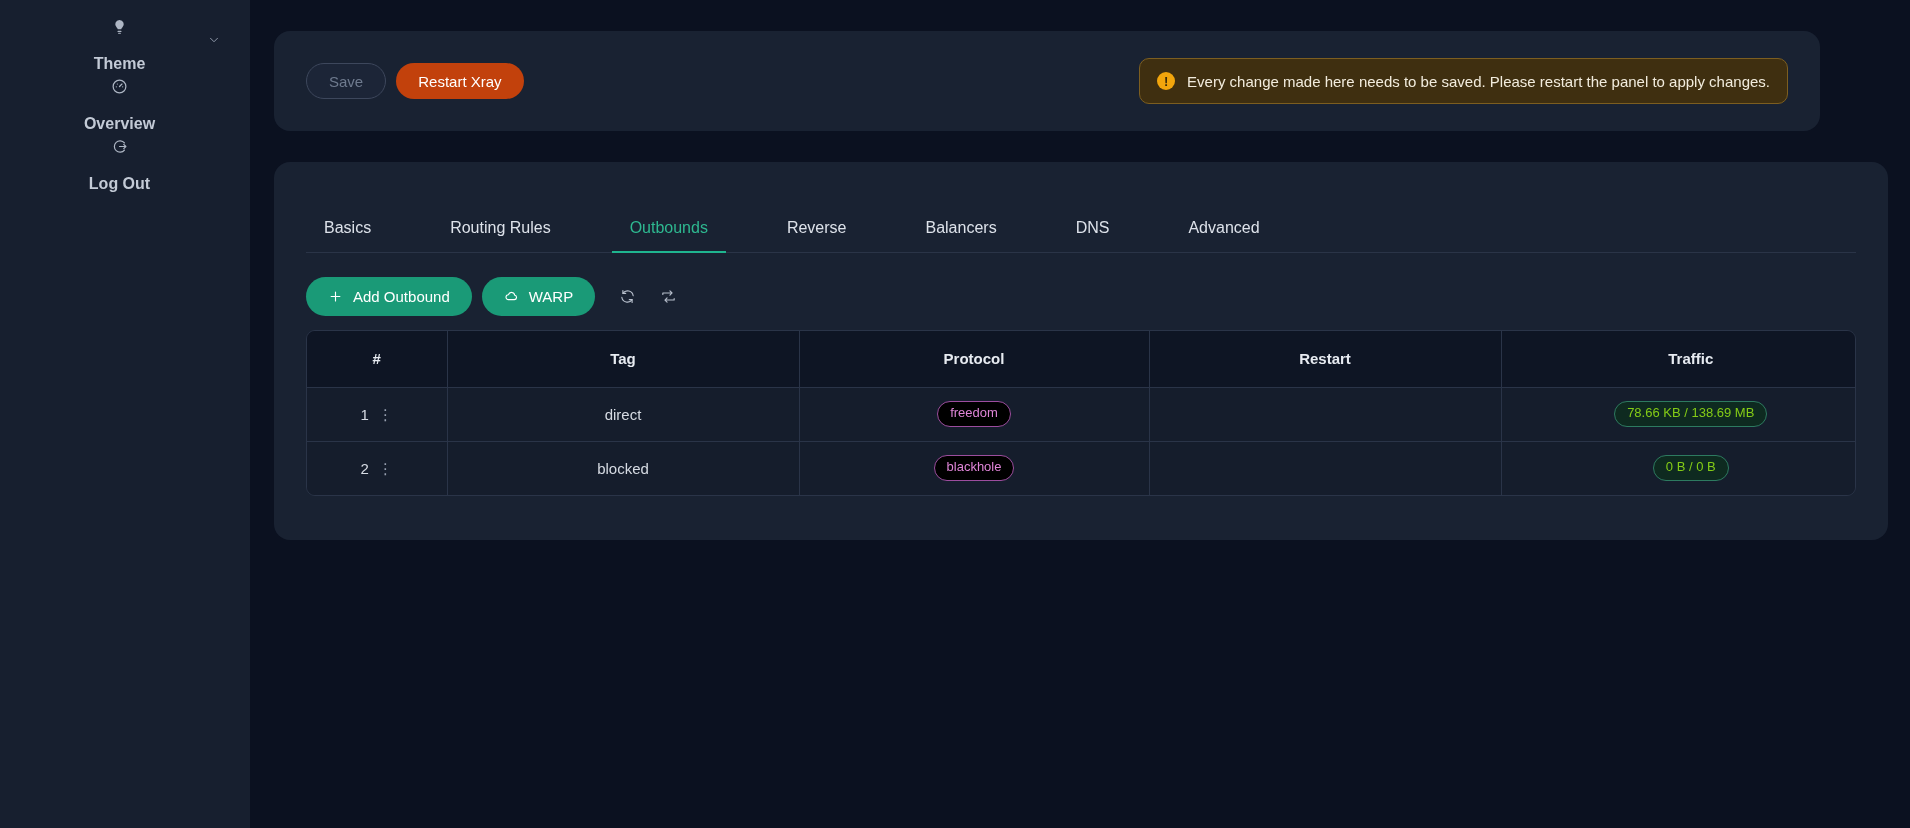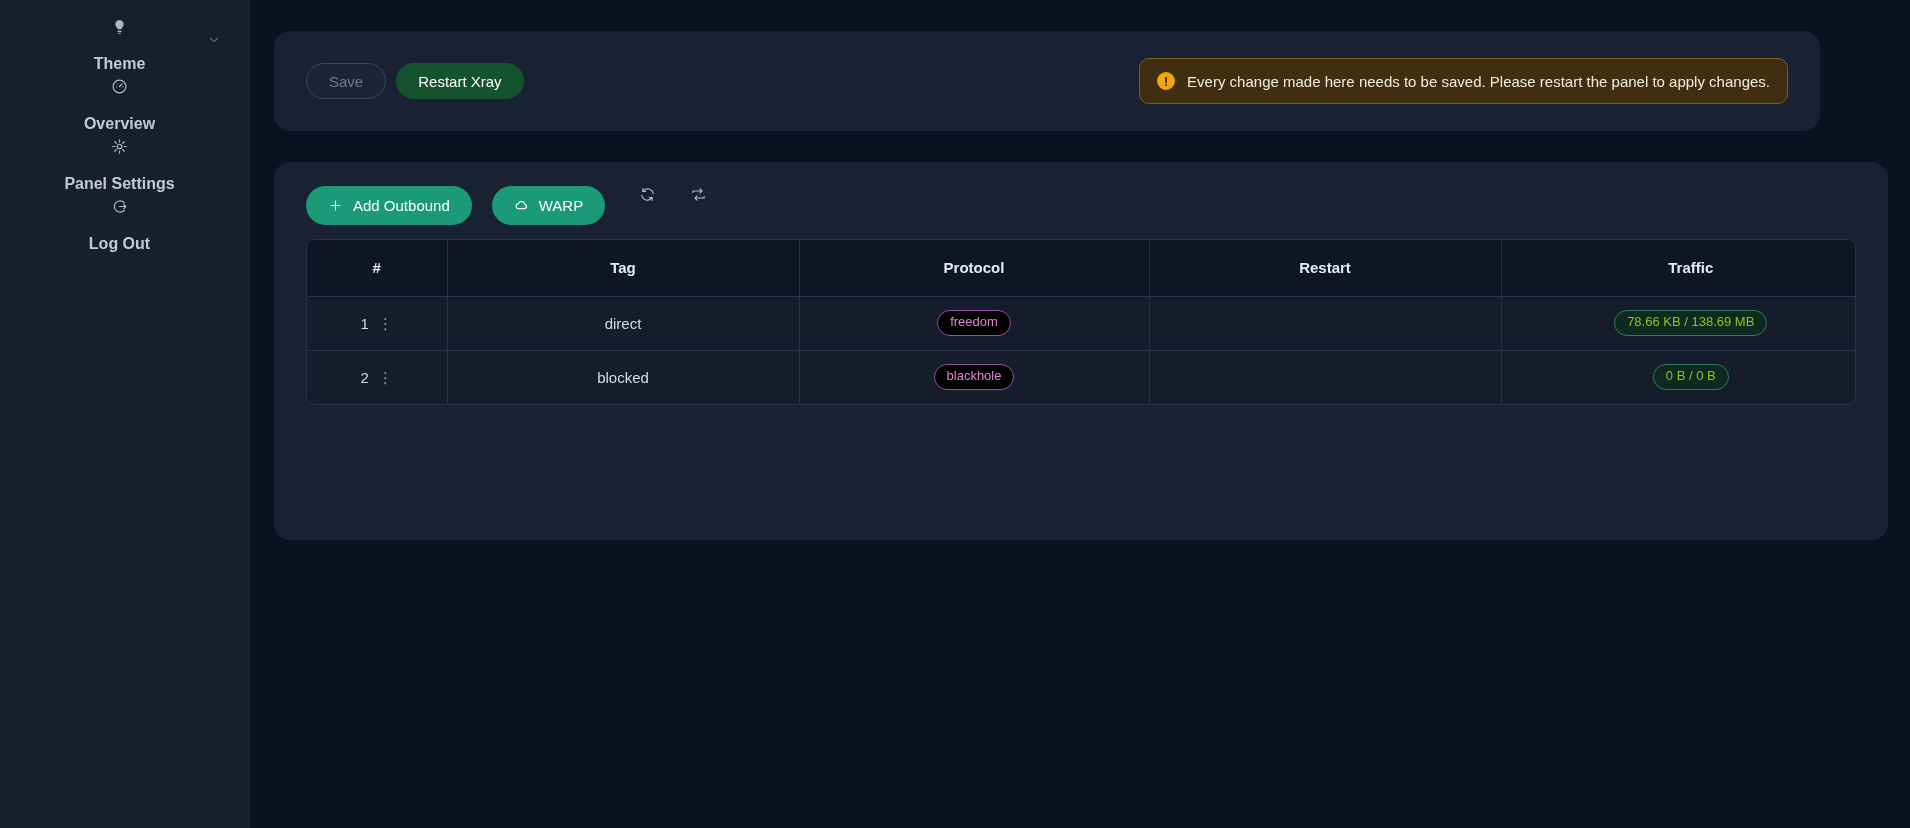--- a/index.html
+++ b/index.html
@@ -34,21 +34,21 @@
   .toolbar-card {
     left:274px; top:31px; width:1546px; height:100px;
     display:flex; align-items:center; padding:0 32px; gap:10px;
   }
   .btn {
     border:none; border-radius:18px; height:36px; font-size:15px;
     font-family:inherit; display:inline-flex; align-items:center; justify-content:center;
     cursor:pointer; padding:0 22px; white-space:nowrap;
   }
   .btn-save { background:#1c2537; border:1px solid #3d475c; color:#6e7a8e; cursor:not-allowed; }
-  .btn-restart { background:#14532d; color:#ffffff; }
+  .btn-restart { background:#c2410c; color:#ffffff; }
   .warn-banner {
     margin-left:auto; height:46px; border-radius:10px;
     background:#3f2f10; border:1px solid #7c5e20;
     display:flex; align-items:center; gap:12px; padding:0 17px;
     color:#f2ecdd; font-size:15px; white-space:nowrap;
   }
   .warn-ico {
     width:18px; height:18px; border-radius:50%; background:#f2a50c;
     color:#3a2b08; font-weight:700; font-size:13px;
     display:flex; align-items:center; justify-content:center; flex:0 0 18px;
@@ -58,21 +58,21 @@
   .tabs { display:flex; gap:43px; padding-top:44px; border-bottom:1px solid #2a3447; }
   .tab {
     padding:13px 18px 15px; font-size:16px; color:#dde2ea; cursor:pointer;
     position:relative; white-space:nowrap;
   }
   .tab.active { color:#2eb890; }
   .tab.active::after {
     content:""; position:absolute; left:0; right:0; bottom:-1px; height:2px; background:#1fb58f;
   }
   
-  .actions { display:flex; margin-top:24px; gap:20px; }
+  .actions { display:flex; align-items:center; margin-top:24px; gap:10px; }
   .btn-green { background:#1a9a77; color:#ffffff; height:39px; border-radius:20px; gap:10px; font-size:15px; }
   .btn-green svg { width:15px; height:15px; stroke:#ffffff; fill:none; stroke-width:1.8; stroke-linecap:round; stroke-linejoin:round; }
   .icon-btn { margin-left:14px; background:none; border:none; cursor:pointer; padding:0; display:flex; }
   .icon-btn:first-of-type { margin-left:auto; }
   .icon-btn svg { width:17px; height:17px; stroke:#b7bfcc; fill:none; stroke-width:1.6; stroke-linecap:round; stroke-linejoin:round; }
   
   .table-wrap { margin-top:14px; border:1px solid #2a3448; border-radius:9px; overflow:hidden; }
   table { width:100%; border-collapse:collapse; table-layout:fixed; }
   th {
     background:#0e1524; height:56px; font-size:15px; font-weight:700; color:#e7ebf1;
@@ -116,47 +116,47 @@
       <svg viewBox="0 0 24 24">
           <circle cx="12" cy="12" r="9"></circle>
           <path d="M12 12l3.5-3.5M7.5 12.5h.01M16.5 12.5h.01M9 8.5h.01"></path>
         </svg>
     </span>
     <span>Overview</span>
   </div>
   <div class="side-item">
     <span class="ico">
       <svg viewBox="0 0 24 24">
-          <circle cx="12" cy="12" r="3.2"></circle>
-          <path d="M12 2.5v3M12 18.5v3M2.5 12h3M18.5 12h3M5.3 5.3l2.1 2.1M16.6 16.6l2.1 2.1M5.3 18.7l2.1-2.1M16.6 7.4l2.1-2.1"></path>
-        </svg>
-    </span>
-    <span>Panel Settings</span>
-  </div>
-  <div class="side-item">
-    <span class="ico">
-      <svg viewBox="0 0 24 24">
           <path d="M19 7a8 8 0 1 0 0 10"></path>
           <path d="M12 12h9M18 9l3 3-3 3"></path>
         </svg>
     </span>
     <span>Log Out</span>
   </div>
 </aside>
 
 <section class="card toolbar-card">
   <button class="btn btn-save" disabled="">Save</button>
   <button class="btn btn-restart">Restart Xray</button>
   <div class="warn-banner">
     <span class="warn-ico">!</span>
     <span>Every change made here needs to be saved. Please restart the panel to apply changes.</span>
   </div>
 </section>
 
 <section class="card main-card">
+  <nav class="tabs">
+    <div class="tab">Basics</div>
+    <div class="tab">Routing Rules</div>
+    <div class="tab active">Outbounds</div>
+    <div class="tab">Reverse</div>
+    <div class="tab">Balancers</div>
+    <div class="tab">DNS</div>
+    <div class="tab">Advanced</div>
+  </nav>
 
   <div class="actions">
     <button class="btn btn-green">
       <svg viewBox="0 0 24 24">
           <path d="M12 5v14M5 12h14"></path>
         </svg>
       <span>Add Outbound</span>
     </button>
     <button class="btn btn-green">
       <svg viewBox="0 0 24 24">

